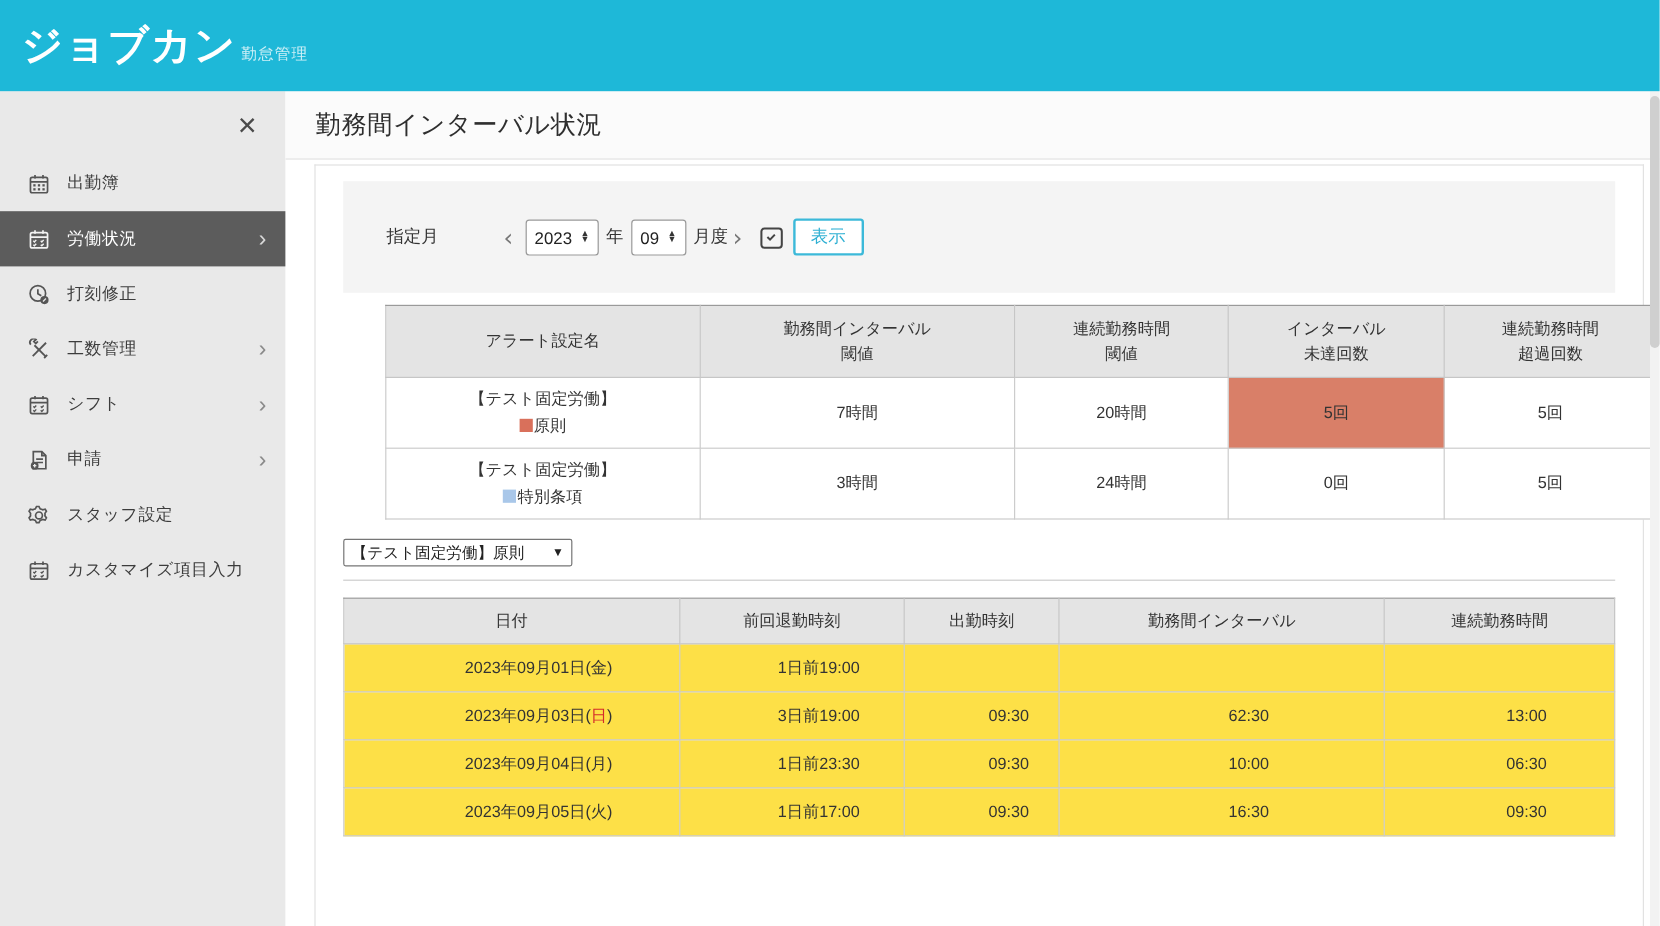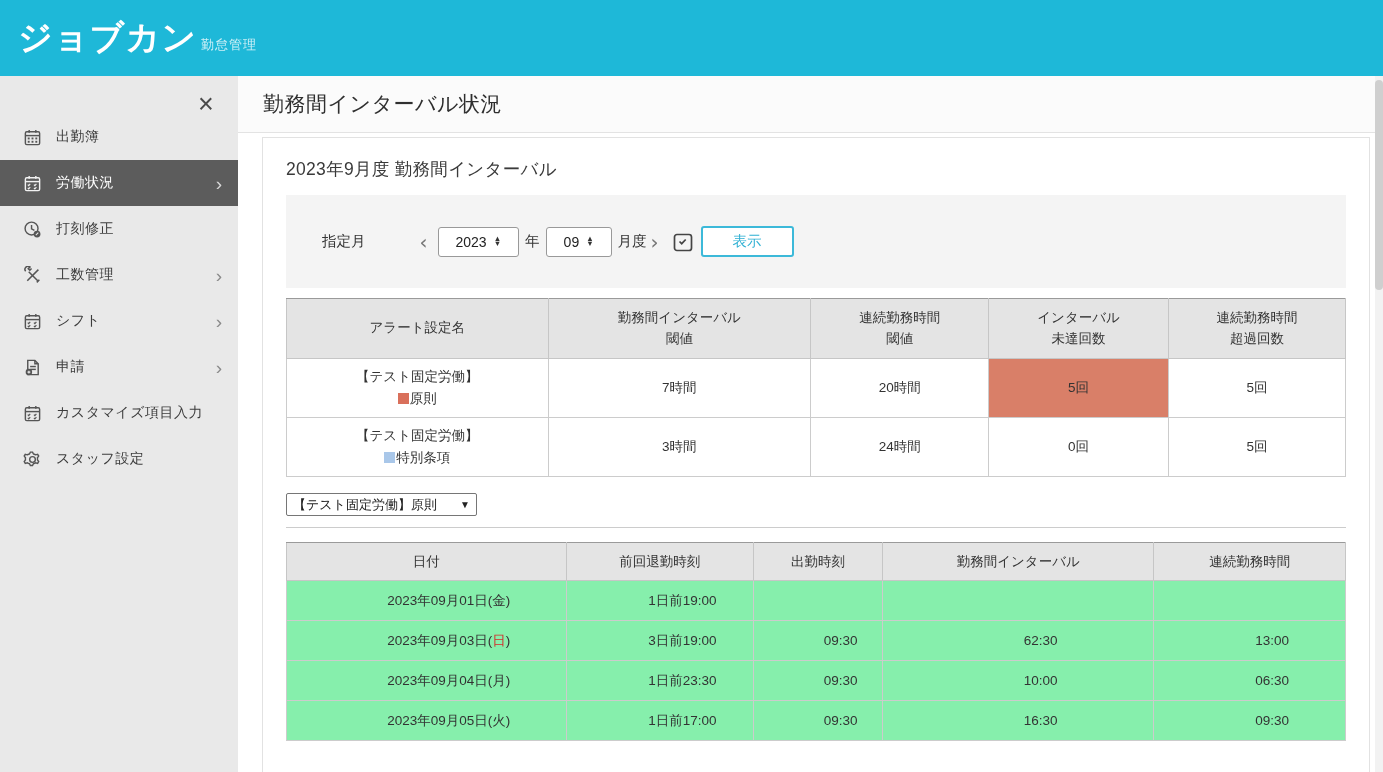--- a/index.html
+++ b/index.html
@@ -10,21 +10,21 @@
   .app-header { position:absolute; left:0; top:0; width:1383px; height:76px;
     background:#1eb8d8; display:flex; align-items:center; padding-left:18px; z-index:5; }
   .logo { color:#fff; font-size:34px; font-weight:bold; letter-spacing:1px; }
   .logo-sub { color:rgba(255,255,255,0.78); font-size:13px; margin-left:4px; font-weight:normal; }
 
   
   .sidebar { position:absolute; left:0; top:76px; width:238px; bottom:0; background:#e9e9e9; }
   .sidebar-close { position:absolute; top:12px; right:16px; width:32px; height:32px;
     background:none; border:none; font-size:27px; font-weight:300; color:#4a4a4a;
     cursor:pointer; line-height:32px; text-align:center; }
-  .menu { position:absolute; top:38px; left:0; right:0; }
+  .menu { position:absolute; top:54px; left:0; right:0; }
   .menu-item { height:46px; display:flex; align-items:center; padding:0 16px 0 22px;
     color:#3c3c3c; font-size:14px; cursor:pointer; }
   .menu-item .mi-icon { width:20px; height:20px; margin-right:14px; display:inline-flex;
     align-items:center; justify-content:center; color:#555; flex:0 0 20px; }
   .menu-item .mi-label { flex:1 1 auto; letter-spacing:0.5px; }
   .menu-item .mi-chevron { color:#8a8a8a; font-size:19px; line-height:1; font-weight:400; }
   .menu-item.selected { background:#5c5c5c; color:#fff; }
   .menu-item.selected .mi-icon { color:#f2f2f2; }
   .menu-item.selected .mi-chevron { color:#d8d8d8; }
 
@@ -37,51 +37,51 @@
   .card { margin:4px 13px 0 24px; background:#fff; border:1px solid #e2e2e2;
     border-bottom:none; padding:13px 23px 30px 23px; min-height:640px; }
   .card-title { font-size:17.5px; font-weight:400; color:#3a3a3a; margin:6px 0 14px 0; letter-spacing:0.3px; }
 
   
   .filter-panel { background:#f4f4f4; height:93px; display:flex; align-items:center; padding-left:36px; }
   .filter-label { font-size:14.5px; color:#333; margin-right:50px; }
   .nav-arrow { background:none; border:none; color:#777; font-size:20px; cursor:pointer;
     padding:0 4px; line-height:1; font-family:"DejaVu Sans",sans-serif; }
   .select-box { height:30px; background:#fff; border:1px solid #999; border-radius:3px;
-    display:inline-flex; align-items:center; padding:0 17px; margin:12px 6px; cursor:pointer; }
+    display:inline-flex; align-items:center; padding:0 7px; margin:12px 6px; cursor:pointer; }
   .select-box .sel-val { font-size:14px; color:#222; margin-right:7px; }
   .spinner { display:inline-flex; flex-direction:column; line-height:0.55; font-size:7.5px; color:#333; }
   .unit { font-size:14.5px; color:#333; }
   .cal-btn { background:none; border:none; cursor:pointer; margin:0 7px 0 9px; padding:0;
     display:inline-flex; color:#444; }
-  .show-btn { height:31px; padding:0 30px; background:#fff; border:2px solid #3cb9d9;
+  .show-btn { height:31px; padding:0 13px; background:#fff; border:2px solid #3cb9d9;
     border-radius:3px; color:#2fb0d3; font-size:14.5px; cursor:pointer; }
 
   
   table { border-collapse:collapse; width:100%; table-layout:fixed; }
-  .alert-table { margin-top:10px; }
+  .alert-table { margin-top:10px;margin-left:35px; }
   .alert-table th { height:60px; background:#e4e4e4; font-weight:400; font-size:13.5px;
     color:#333; border:1px solid #c6c6c6; border-top:1px solid #9a9a9a; line-height:1.55; }
   .alert-table td { height:59px; text-align:center; font-size:13.5px; color:#333;
     border:1px solid #ccc; background:#fff; line-height:1.6; }
   .alert-table td.hl { color:#333; }
   .marker { display:inline-block; width:11px; height:11px; margin-right:1px; vertical-align:-1px; }
 
   .alert-select { margin-top:16px; width:191px; height:23px; border:1px solid #767676;
     border-radius:2px; background:#fff; display:flex; align-items:center; padding:0 6px;
     font-size:13px; color:#222; cursor:pointer; justify-content:space-between; }
   .alert-select .caret { font-size:10px; color:#222; }
 
   .section-divider { border:none; border-top:1px solid #ccc; margin-top:11px; }
 
   .detail-table { margin-top:14px; }
   .detail-table th { height:38px; background:#e4e4e4; font-weight:400; font-size:13.5px;
     color:#333; border:1px solid #c6c6c6; border-top:1px solid #9a9a9a;margin-top:48px; }
   .detail-table td { height:40px; text-align:center; font-size:13.5px; color:#333;
-    border:1px solid #ccc; background:#86efac;padding-left:45px; }
+    border:1px solid #ccc; background:#fde047;padding-left:45px; }
 
   
   .scroll-track { position:absolute; right:0; top:76px; bottom:0; width:8px; background:#f2f2f2; }
   .scroll-thumb { position:absolute; right:0; top:4px; width:8px; height:210px;
     background:#cfcfcf; border-radius:4px; }
 </style>
 </head>
 <body>
 
 <header class="app-header">
@@ -179,53 +179,52 @@
             <circle cx="6.2" cy="14.8" r="3.4" fill="currentColor" stroke="none"></circle>
             <path d="M6.2 13.3 v3 M4.7 14.8 h3" stroke="#e9e9e9" stroke-width="1.2"></path>
           </svg>
         </span>
         <span class="mi-label">申請</span>
         <span class="mi-chevron">›</span>
       </div>
       <div class="menu-item">
         <span class="mi-icon">
           <svg width="19" height="19" viewBox="0 0 20 20" fill="none" stroke="currentColor" stroke-width="1.5">
+            <circle cx="10" cy="10" r="3"></circle>
+            <path d="M10 2.2 l1 2 a6 6 0 0 1 2.2 0.9 l2.2-0.6 1.1 1.9 -1.3 1.8 a6 6 0 0 1 0 2.2 l1.3 1.8 -1.1 1.9 -2.2-0.6 a6 6 0 0 1 -2.2 0.9 l-1 2 -2.2 0 -1-2 a6 6 0 0 1 -2.2-0.9 l-2.2 0.6 -1.1-1.9 1.3-1.8 a6 6 0 0 1 0-2.2 l-1.3-1.8 1.1-1.9 2.2 0.6 a6 6 0 0 1 2.2-0.9 l1-2 z"></path>
+          </svg>
+        </span>
+        <span class="mi-label">スタッフ設定</span>
+      </div>
+      <div class="menu-item">
+        <span class="mi-icon">
+          <svg width="19" height="19" viewBox="0 0 20 20" fill="none" stroke="currentColor" stroke-width="1.5">
             <rect x="2.5" y="4" width="15" height="13.5" rx="1.5"></rect>
             <line x1="2.5" y1="8" x2="17.5" y2="8"></line>
             <line x1="6.5" y1="2" x2="6.5" y2="5"></line>
             <line x1="13.5" y1="2" x2="13.5" y2="5"></line>
             <g stroke-width="1.2">
               <path d="M5 11.2 l1 1 1.6-1.8"></path>
               <path d="M11.5 11.2 l1 1 1.6-1.8"></path>
               <path d="M5 14.6 l1 1 1.6-1.8"></path>
               <path d="M11.5 14.6 l1 1 1.6-1.8"></path>
             </g>
           </svg>
         </span>
         <span class="mi-label">カスタマイズ項目入力</span>
       </div>
-      <div class="menu-item">
-        <span class="mi-icon">
-          <svg width="19" height="19" viewBox="0 0 20 20" fill="none" stroke="currentColor" stroke-width="1.5">
-            <circle cx="10" cy="10" r="3"></circle>
-            <path d="M10 2.2 l1 2 a6 6 0 0 1 2.2 0.9 l2.2-0.6 1.1 1.9 -1.3 1.8 a6 6 0 0 1 0 2.2 l1.3 1.8 -1.1 1.9 -2.2-0.6 a6 6 0 0 1 -2.2 0.9 l-1 2 -2.2 0 -1-2 a6 6 0 0 1 -2.2-0.9 l-2.2 0.6 -1.1-1.9 1.3-1.8 a6 6 0 0 1 0-2.2 l-1.3-1.8 1.1-1.9 2.2 0.6 a6 6 0 0 1 2.2-0.9 l1-2 z"></path>
-          </svg>
-        </span>
-        <span class="mi-label">スタッフ設定</span>
-      </div>
     </nav>
 </aside>
 
 <main class="main">
   <div class="page-title-bar">
     <h1 class="page-title">勤務間インターバル状況</h1>
   </div>
 
   <section class="card">
-    <h2 class="card-title">2023年9月度 勤務間インターバル</h2>
 
     <div class="filter-panel">
       <span class="filter-label">指定月</span>
       <button class="nav-arrow">‹</button>
       <div class="select-box">
         <span class="sel-val">2023</span>
         <span class="spinner">
             <span>▲</span>
             <span>▼</span>
           </span>

